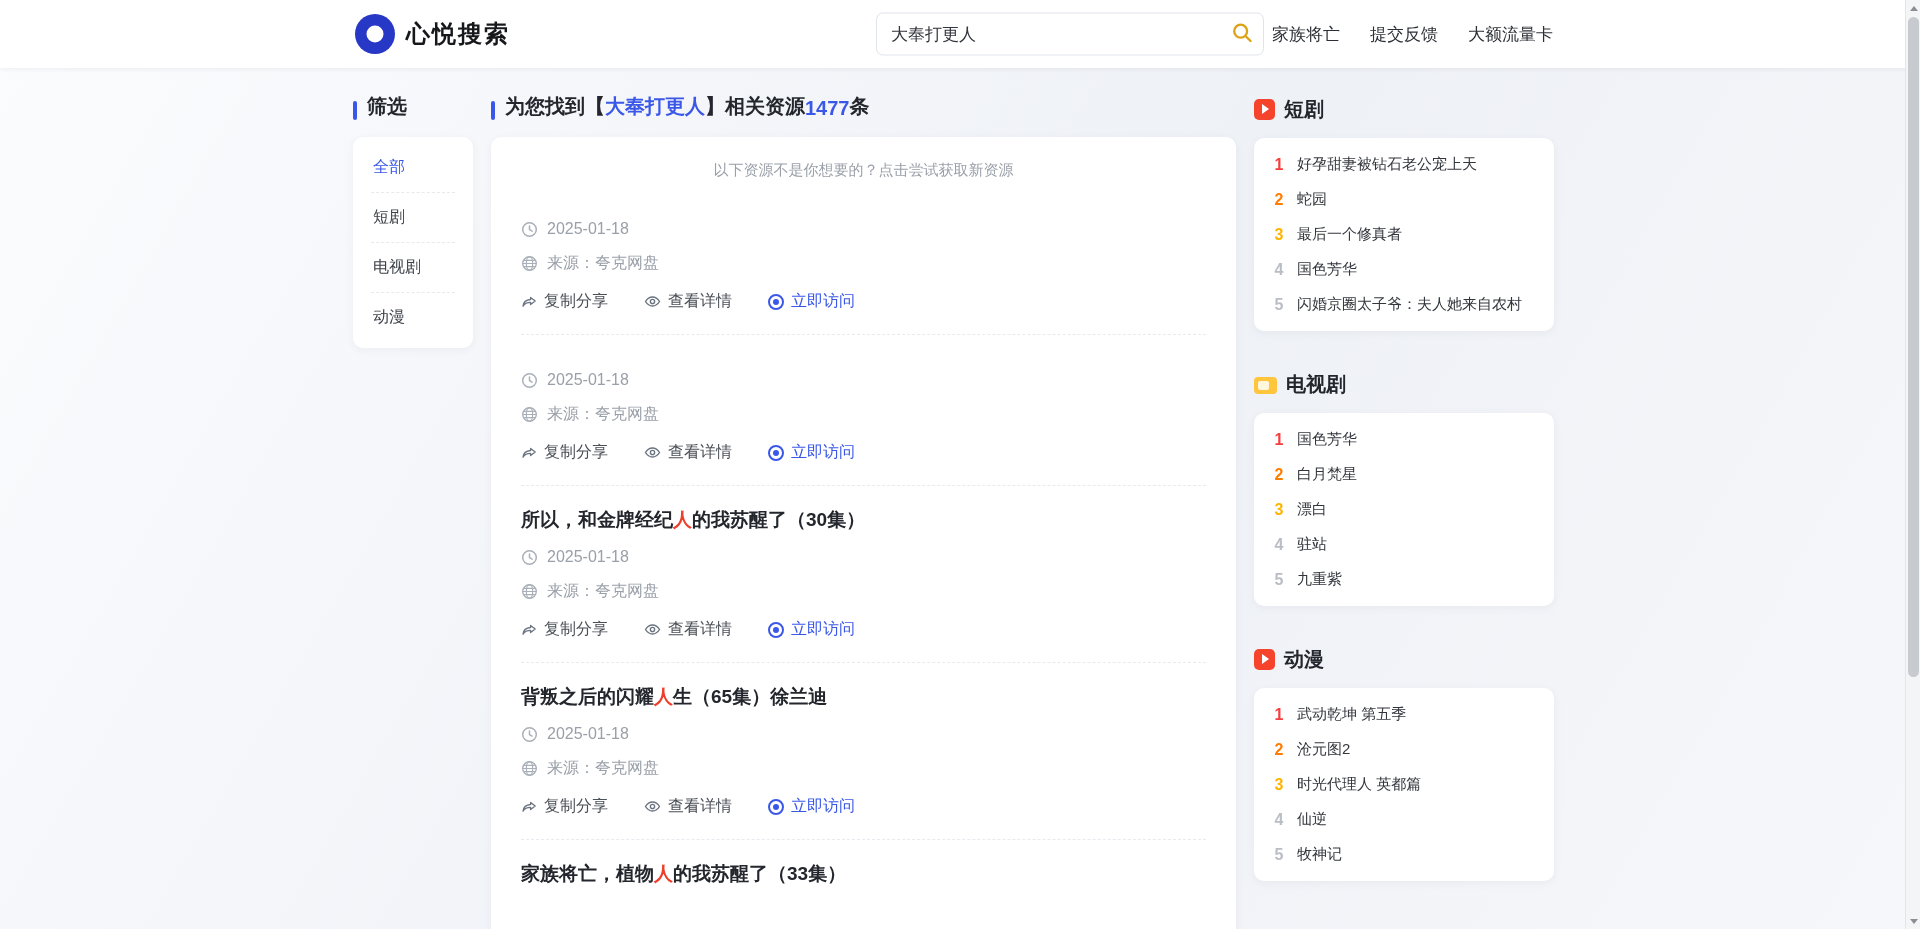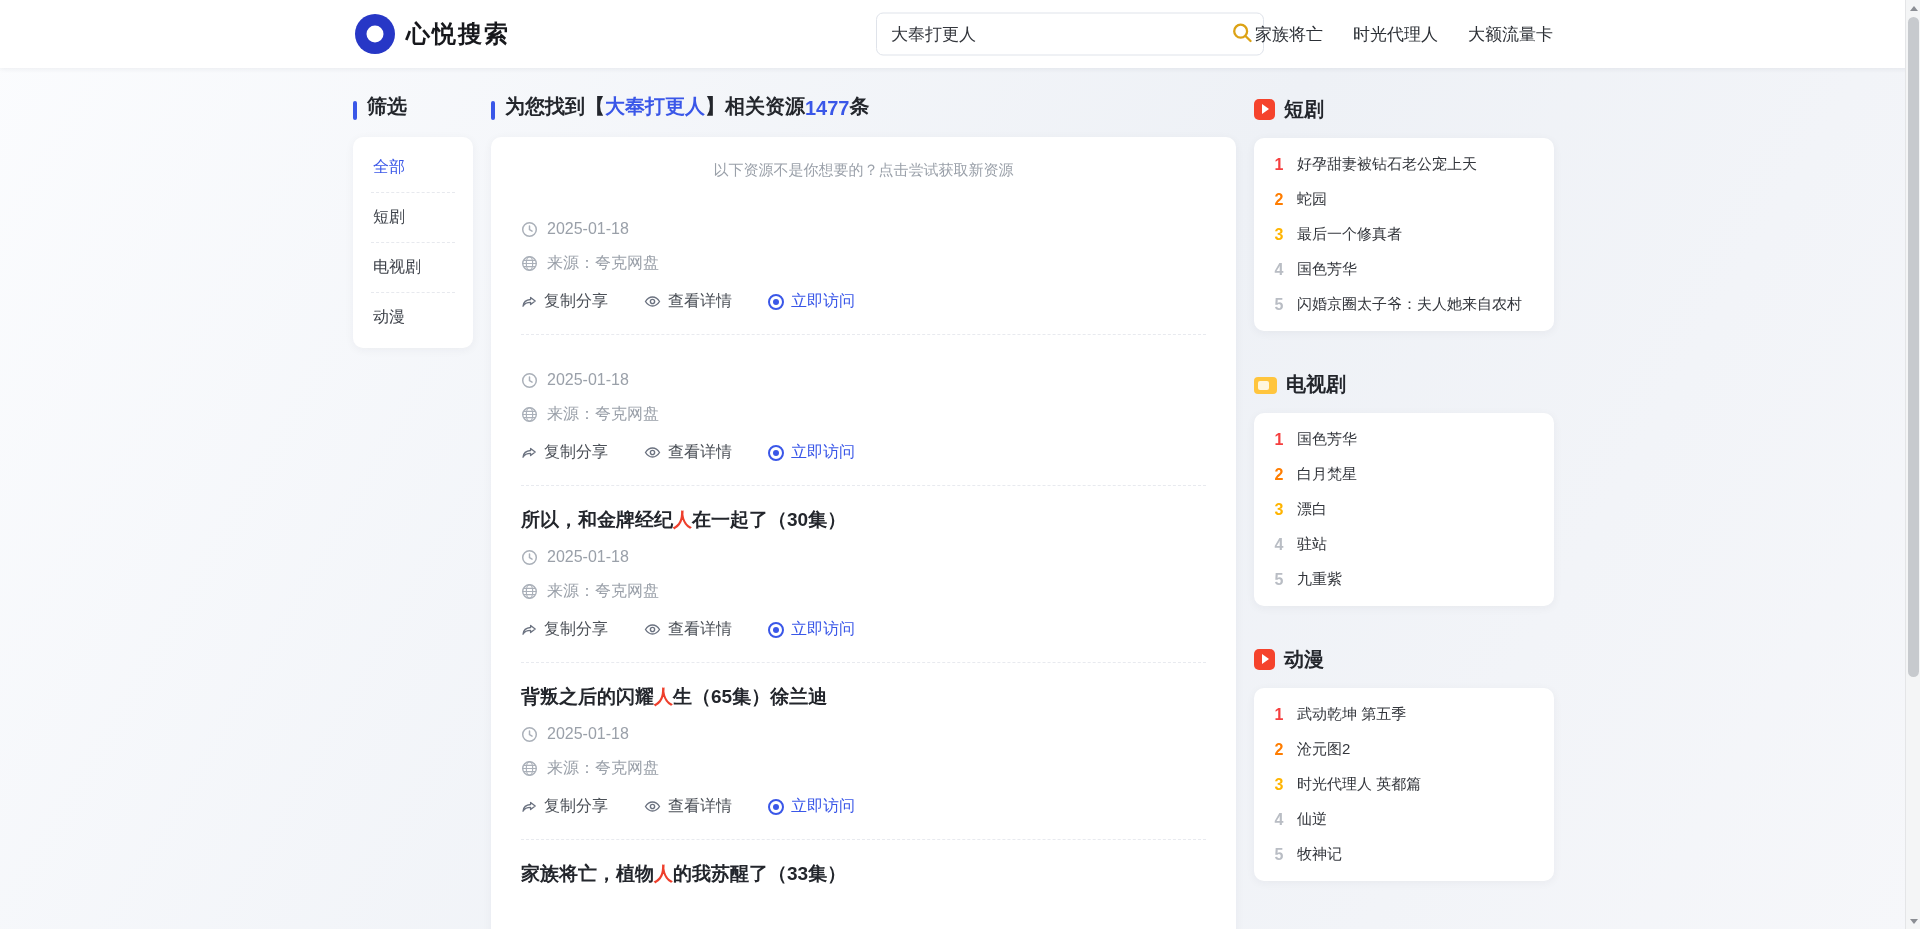--- a/index.html
+++ b/index.html
@@ -125,21 +125,21 @@
           <path d="M12.8 12.8l4.2 4.2" stroke="#dca215" stroke-width="2" stroke-linecap="round"></path>
         </svg>
       </span>
     </button>
   </div>
 
   <nav class="top-nav">
 
       <a class="nav-link" href="#">家族将亡</a>
 
-      <a class="nav-link" href="#">时光代理人</a>
+      <a class="nav-link" href="#">提交反馈</a>
 
       <a class="nav-link" href="#">大额流量卡</a>
 
   </nav>
 </div>
 
 <div class="content">
 
   <div class="col-filter">
     <div class="section-header">
@@ -256,21 +256,21 @@
               <span>查看详情</span>
             </span>
             <span class="action visit">
               <span class="visit-icon"></span>
               <span>立即访问</span>
             </span>
           </div>
         </div>
 
         <div class="result-item">
-          <div class="result-title"><span>所以，和金牌经纪</span><span class="kw">人</span><span>在一起了（30集）</span></div>
+          <div class="result-title"><span>所以，和金牌经纪</span><span class="kw">人</span><span>的我苏醒了（30集）</span></div>
           <div class="meta-row">
             <span>
               <svg width="17" height="17" viewBox="0 0 16 16">
                 <circle cx="8" cy="8" r="6.4" fill="none" stroke="#aab0b9" stroke-width="1.4"></circle>
                 <path d="M8 4.6V8l2.4 1.6" fill="none" stroke="#aab0b9" stroke-width="1.4" stroke-linecap="round"></path>
               </svg>
             </span>
             <span>2025-01-18</span>
           </div>
           <div class="meta-row">

